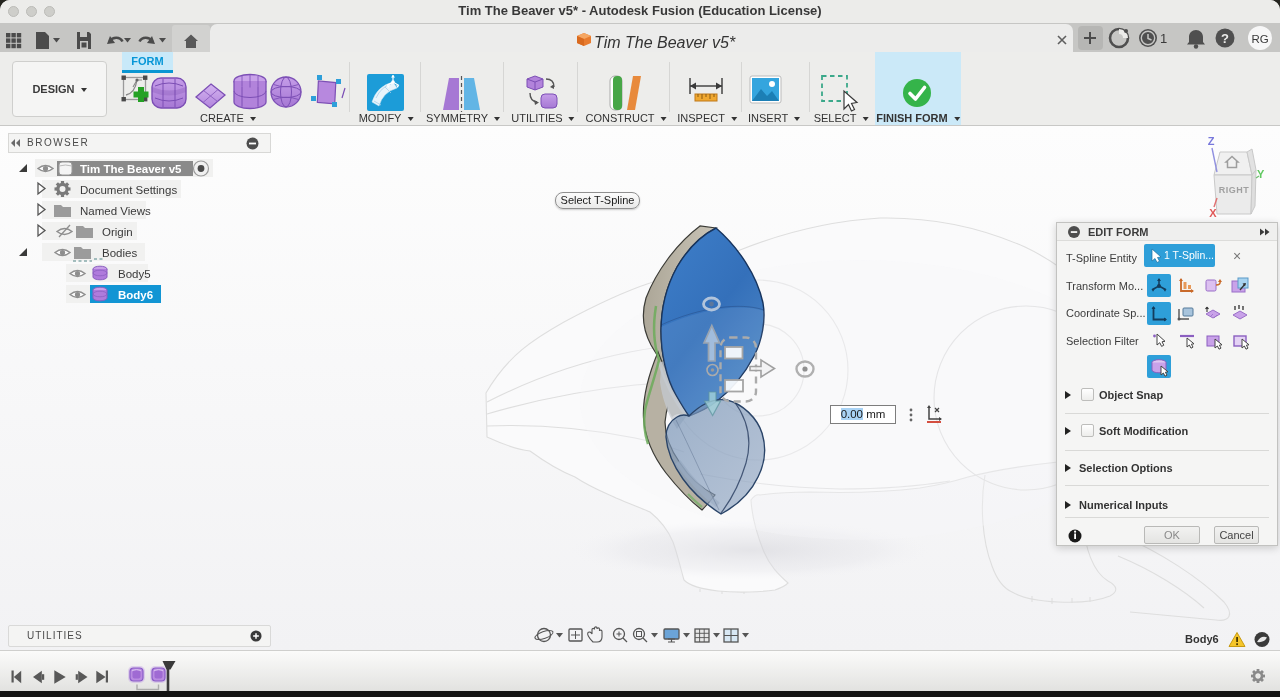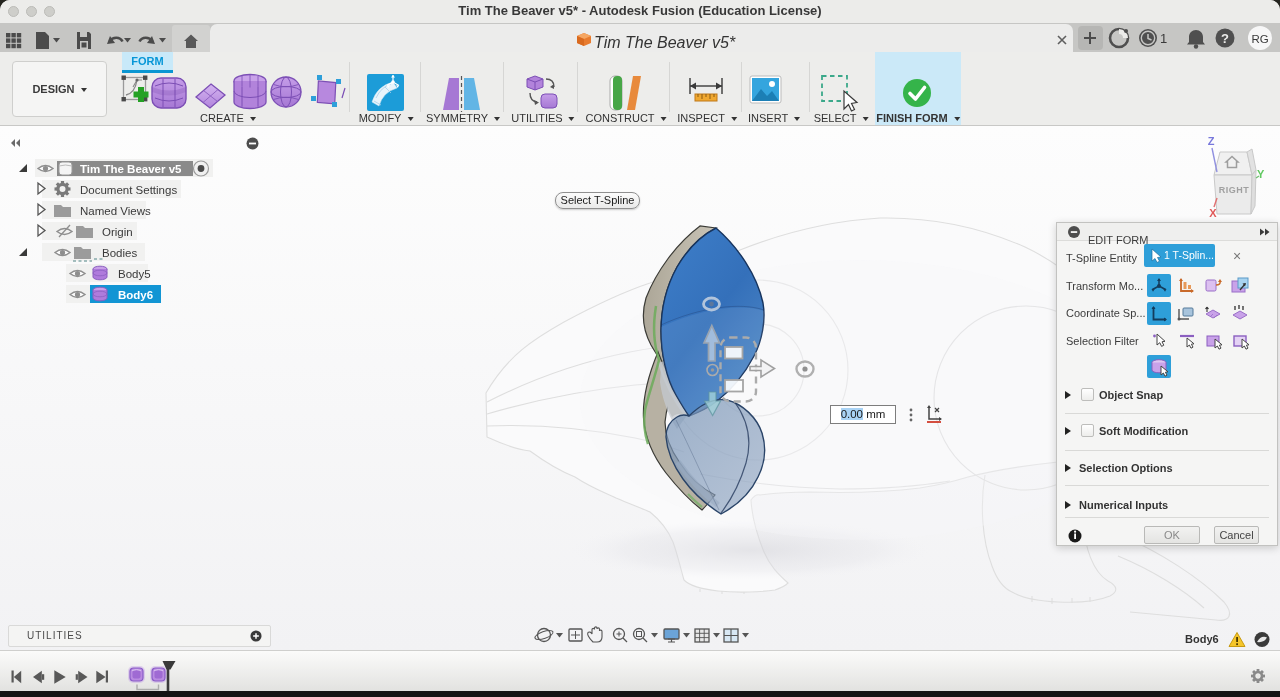--- a/index.html
+++ b/index.html
@@ -376,20 +376,21 @@
   <div class="rlabel" style="left:386px">MODIFY <span class="caret"></span></div>
   <div class="rlabel" style="left:463px">SYMMETRY <span class="caret"></span></div>
   <div class="rlabel" style="left:543px">UTILITIES <span class="caret"></span></div>
   <div class="rlabel" style="left:626px">CONSTRUCT <span class="caret"></span></div>
   <div class="rlabel" style="left:707px">INSPECT <span class="caret"></span></div>
   <div class="rlabel" style="left:774px">INSERT <span class="caret"></span></div>
   <div class="rlabel" style="left:841px">SELECT <span class="caret"></span></div>
   <div class="rlabel" style="left:918px;font-weight:bold">FINISH FORM <span class="caret"></span></div>
 </div>
 
+<div class="abs" id="brheader"><span style="margin-left:18px">BROWSER</span></div>
 <svg class="abs" style="left:8px;top:136px" width="16" height="14" viewBox="0 0 16 14">
   <path d="M7 3 L3 7 L7 11 Z M12 3 L8 7 L12 11 Z" fill="#6A6A6A"></path>
 </svg>
 <svg class="abs" style="left:246px;top:137px" width="13" height="13" viewBox="0 0 13 13">
   <circle cx="6.5" cy="6.5" r="6" fill="#4D4D4D"></circle>
       <rect x="3" y="5.6" width="7" height="1.8" fill="#FFF"></rect>
 </svg>
 <svg class="abs" id="tree" style="left:0;top:155px" width="300" height="160" viewBox="0 0 300 160">
 
   <rect x="35" y="4" width="178" height="18" fill="#F1F1F0"></rect>
@@ -468,21 +469,21 @@
     <text x="80" y="60">Named Views</text>
     <text x="102" y="81">Origin</text>
     <text x="102" y="102">Bodies</text>
     <text x="118" y="123">Body5</text>
     <text x="118" y="144" fill="#FFF" font-weight="bold">Body6</text>
   </g>
 </svg>
 
 <div class="abs" id="panel">
   <div class="abs" id="panelhdr"></div>
-  <div class="plabel" style="left:31px;top:11px;font-weight:normal">EDIT FORM</div>
+  <div class="plabel" style="left:31px;top:3px;font-weight:bold">EDIT FORM</div>
   <div class="plabel" style="left:9px;top:29px">T-Spline Entity</div>
   <div class="abs" style="left:87px;top:21px;width:71px;height:23px;background:#2E9FD9;border-radius:2px;color:#FFF;font-size:10.5px;line-height:23px;padding-left:20px">1 T-Splin...</div>
   <div class="plabel" style="left:176px;top:25px;color:#777;font-size:14px">×</div>
   <div class="plabel" style="left:9px;top:57px">Transform Mo...</div>
   <div class="pick" style="left:90px;top:51px"></div>
   <div class="plabel" style="left:9px;top:84px">Coordinate Sp...</div>
   <div class="pick" style="left:90px;top:79px"></div>
   <div class="plabel" style="left:9px;top:112px">Selection Filter</div>
   <div class="pick" style="left:90px;top:132px"></div>
   <div class="pdiv" style="top:190px"></div>

